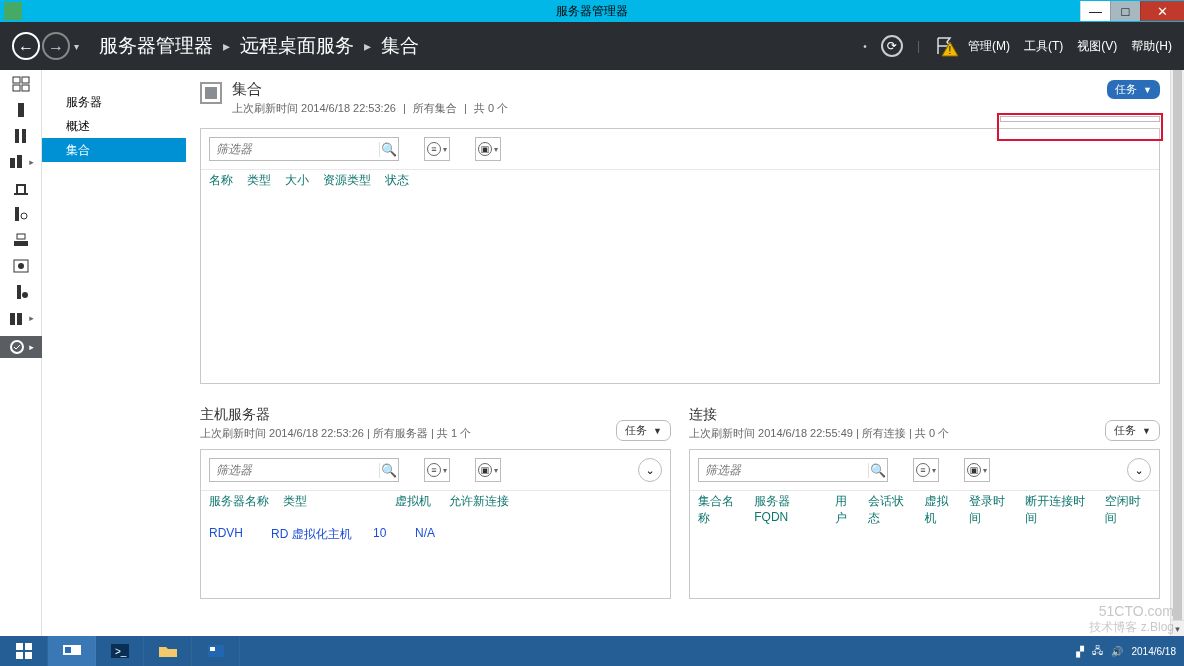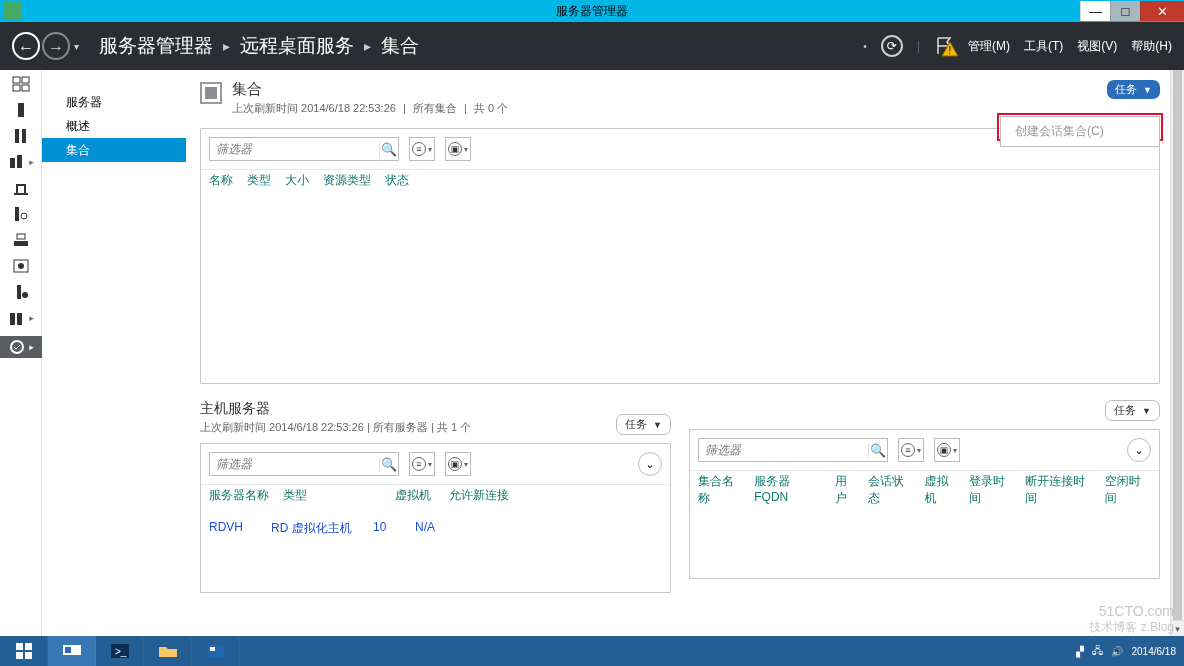--- a/index.html
+++ b/index.html
@@ -60,35 +60,35 @@
 .tasks-btn{margin-left:auto;background:#2a6db9;color:#fff;font-size:11px;padding:2px 8px;display:flex;align-items:center;gap:6px;cursor:pointer;position:relative;border-radius:7px;}
 .tasks-btn .tri{font-size:9px;}
 
 
 .ctx{position:absolute;right:0;top:36px;width:160px;background:#fff;border:1px solid #bbb;z-index:50;font-size:12px;padding:2px 0;}
 .ctx .mi{padding:4px 14px;}
 .ctx .mi.disabled{color:#999;}
 .red-outline{position:absolute;border:2px solid #d13; pointer-events:none;}
 
 .panel-box{border:1px solid #c8c8c8;margin-top:12px;}
-.toolbar{display:flex;align-items:center;padding:8px;gap:10px;}
+.toolbar{display:flex;align-items:center;padding:8px;gap:25px;}
 .filter{border:1px solid #bbb;height:24px;display:flex;align-items:center;width:190px;}
 .filter input{border:none;outline:none;flex:1;padding:0 6px;font-size:12px;font-style:italic;color:#666;}
 .filter .mag{width:24px;text-align:center;font-size:13px;border-left:1px solid #e0e0e0;}
 .toolbtn{width:26px;height:24px;border:1px solid #bbb;display:flex;align-items:center;justify-content:center;font-size:11px;color:#333;position:relative;}
 .toolbtn .dd{font-size:8px;margin-left:2px;color:#666;}
 .toolbtn .circ{width:14px;height:14px;border:1px solid #666;border-radius:50%;display:flex;align-items:center;justify-content:center;font-size:9px;}
 .expand-btn{width:24px;height:24px;border:1px solid #bbb;border-radius:50%;margin-left:auto;display:flex;align-items:center;justify-content:center;font-size:11px;}
 
 .cols{display:flex;gap:14px;padding:2px 8px 6px;font-size:12px;color:#0f766e;border-top:1px solid #e8e8e8;}
 .cols span{cursor:pointer;}
 
 .big-empty{height:188px;}
 
-.lower{display:flex;gap:18px;margin-top:16px;}
+.lower{display:flex;gap:18px;margin-top:22px;align-items:flex-end;}
 .lower-panel{flex:1;}
 .lp-head{display:flex;align-items:flex-end;}
 .lp-title{font-size:14px;color:#333;}
 .lp-sub{font-size:11px;color:#666;margin-top:2px;}
 .lp-box{border:1px solid #c8c8c8;margin-top:8px;min-height:150px;}
 .datarow{padding:10px 8px;font-size:12px;color:#1d4ed8;display:flex;}
 .datarow .c{min-width:62px;}
 .datarow .c2{min-width:102px;}
 .datarow .c3{min-width:42px;}
 
@@ -250,21 +250,20 @@
           <span>共 0 个</span>
         </div>
       </div>
       <div class="tasks-btn">
         <span>任务</span>
           <span class="tri">▼</span>
       </div>
     </div>
 
     <div class="ctx">
-      <div class="mi disabled">创建会话集合(C)</div>
     </div>
     <div class="red-outline" style="top:33px;right:-3px;width:166px;height:28px;"></div>
 
     <div class="panel-box">
       <div class="toolbar">
         <div class="filter">
           <input placeholder="筛选器" style="">
           <span class="mag">🔍</span>
         </div>
         <div class="toolbtn">
@@ -329,20 +328,27 @@
           <span class="c">RDVH</span>
           <span class="c2">RD 虚拟化主机</span>
           <span class="c3">10</span>
           <span>N/A</span>
         </div>
       </div>
     </div>
 
     <div class="lower-panel">
       <div class="lp-head">
+        <div>
+          <div class="lp-title">连接</div>
+          <div class="lp-sub">
+            <span>上次刷新时间</span>
+            <span>2014/6/18 22:55:49</span> | <span>所有连接</span> | <span>共 0 个</span>
+          </div>
+        </div>
         <div class="tasks-btn" style="background:#fff;color:#333;border:1px solid #bbb;">
           <span>任务</span>
             <span class="tri">▼</span>
         </div>
       </div>
       <div class="lp-box">
         <div class="toolbar">
           <div class="filter">
             <input placeholder="筛选器" style="">
             <span class="mag">🔍</span>

